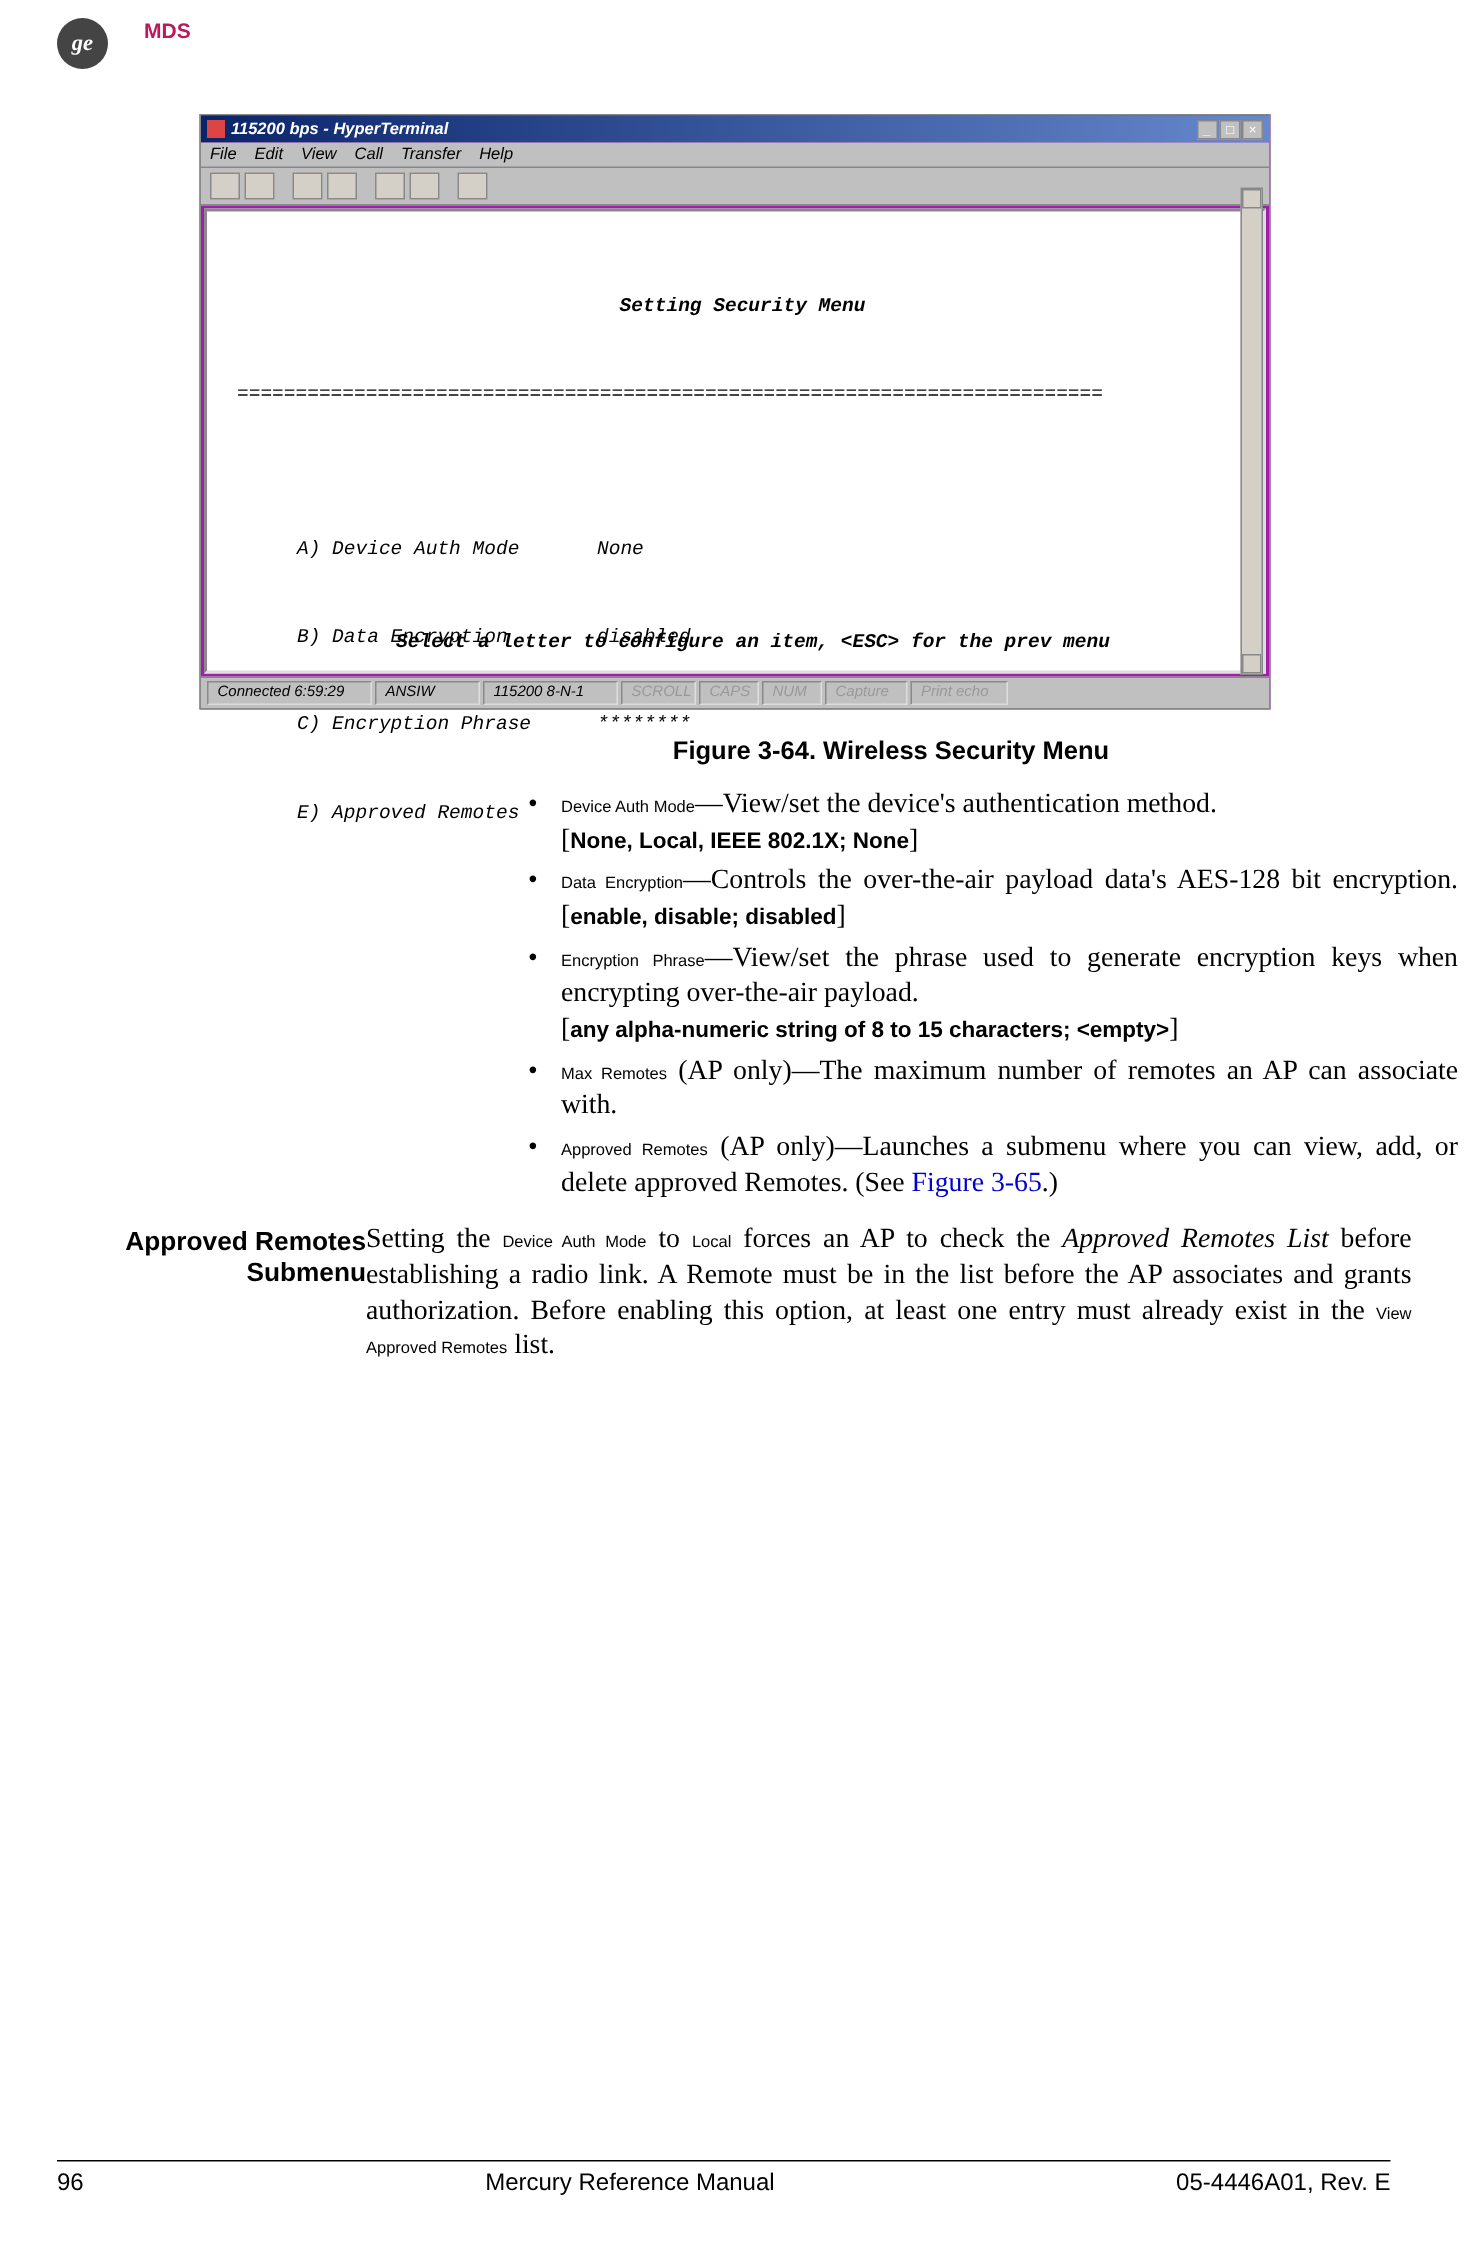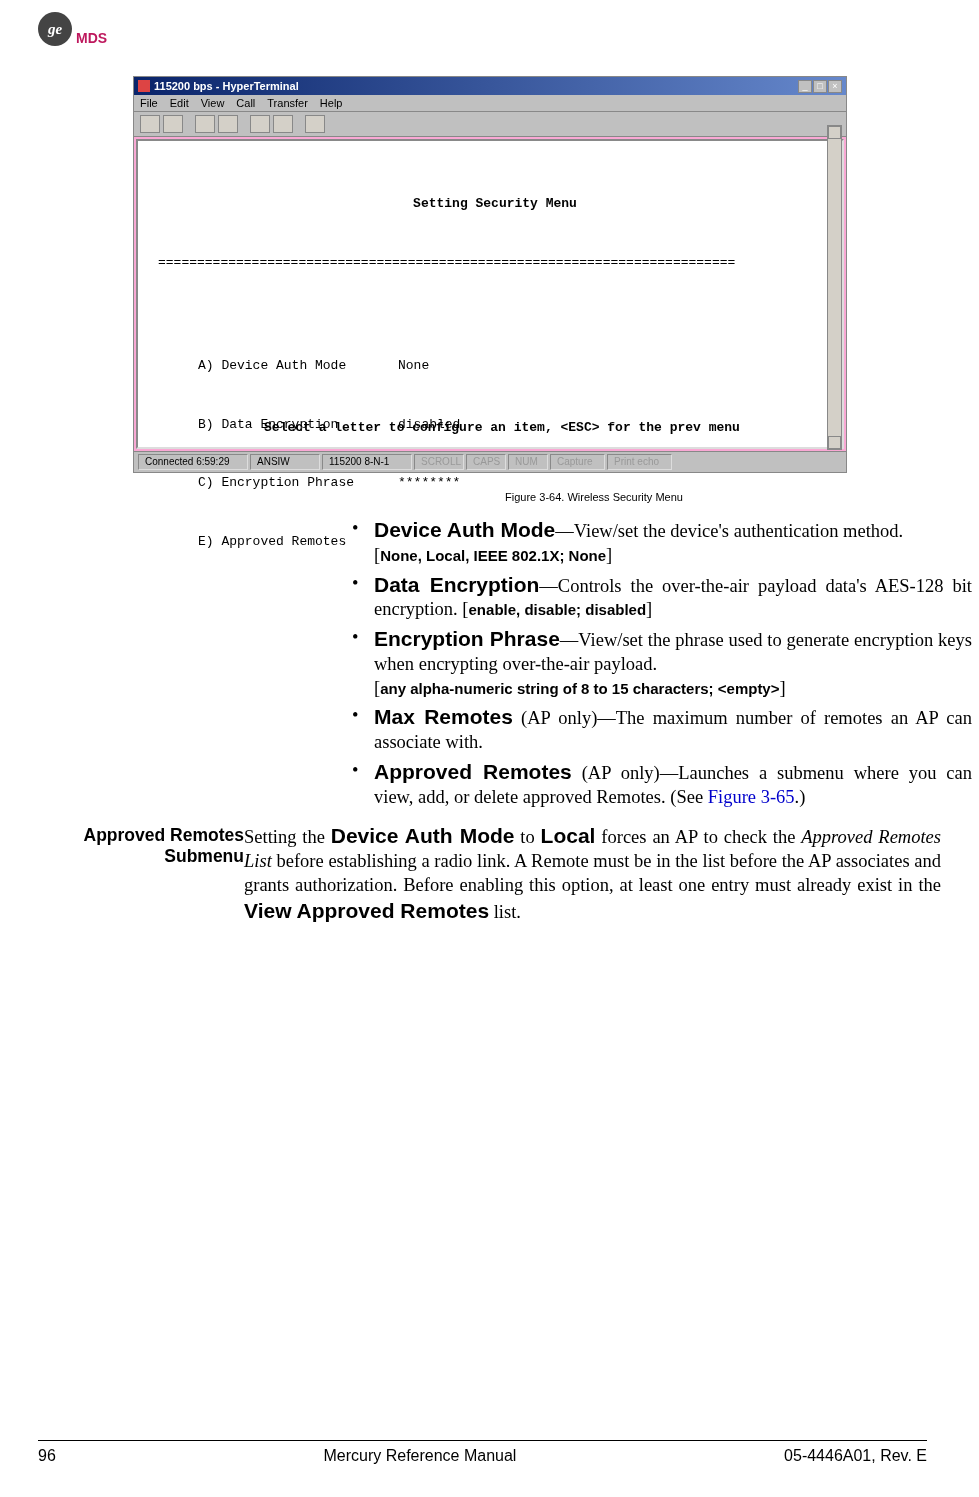--- a/index.html
+++ b/index.html
@@ -6,22 +6,22 @@
     body {
       width: 979px;
       height: 1497px;
       background: white;
       font-family: "Times New Roman", serif;
       position: relative;
       padding: 12px 38px 0 38px;
     }
     .header-logo {
       display: flex;
-      align-items: flex-end;
-      gap: 4px;
+      align-items: flex-start;
+      gap: 24px;
       margin-bottom: 30px;
     }
     .ge-circle {
       width: 34px;
       height: 34px;
       border-radius: 50%;
       background: #444;
       display: flex;
       align-items: center;
       justify-content: center;
@@ -41,23 +41,24 @@
       margin-left: 206px;
       width: 700px;
     }
     .screenshot-box {
       width: 714px;
       margin-left: 95px;
       margin-bottom: 18px;
     }
     .ht-window {
       border: 1px solid #888;
-      background: #f9a8d4;
+      background: #a21caf;
       font-family: "MS Sans Serif", Arial, sans-serif;
       font-size: 11px;
+      font-style: italic;
     }
     .ht-titlebar {
       background: linear-gradient(to right, #0a246a, #6688cc);
       color: white;
       padding: 2px 4px;
       display: flex;
       align-items: center;
       justify-content: space-between;
       height: 18px;
     }
@@ -87,22 +88,22 @@
     .ht-terminal .menu-row { display:flex; }
     .ht-terminal .menu-key { width: 200px; }
     .ht-terminal .footer-line { position:absolute; bottom:10px; left:12px; width:100%; text-align:center; font-weight:bold;}
     .ht-scrollbar-v { position:absolute; right:4px; top:48px; bottom:22px; width:15px; background:#d4d0c8; border:1px solid #888;}
     .ht-scroll-btn { width:13px; height:13px; background:#d4d0c8; border:1px solid #888; position:absolute;}
     .ht-statusbar { background:#c0c0c0; padding:2px 4px; font-size:10px; display:flex; gap:2px; border-top:1px solid #888;}
     .ht-status-cell { background:#c0c0c0; border:1px inset #ddd; padding:1px 6px; height:16px;}
     .figure-caption {
       text-align: center;
       font-family: Arial, sans-serif;
-      font-weight: normal;
-      font-size: 11px;
+      font-weight: bold;
+      font-size: 17px;
       margin: 14px 0 14px 0;
     }
     .bullet-list {
       margin-left: 108px;
       width: 620px;
     }
     .bullet-item {
       position: relative;
       padding-left: 22px;
       font-size: 18.5px;
@@ -111,22 +112,22 @@
       text-align: justify;
     }
     .bullet-item::before {
       content: "•";
       position: absolute;
       left: 0;
       top: 0;
     }
     .sans-bold {
       font-family: Arial, sans-serif;
-      font-weight: bold;
-      font-size: 21px;
+      font-weight: normal;
+      font-size: 11px;
     }
     .sans-opt {
       font-family: Arial, sans-serif;
       font-weight: bold;
       font-size: 15px;
     }
     .italic { font-style: italic; }
     .link-ref { color: #0000cc; }
     .side-row {
       display: flex;

